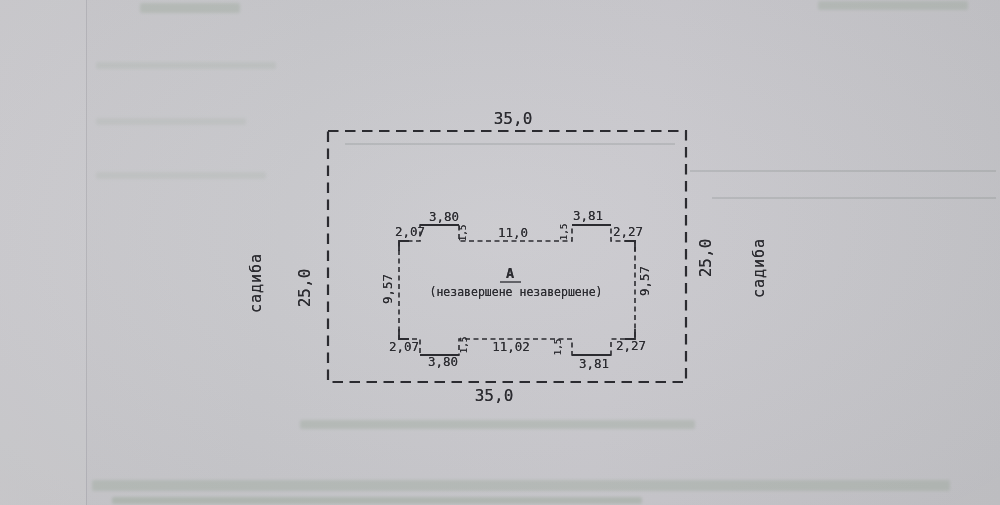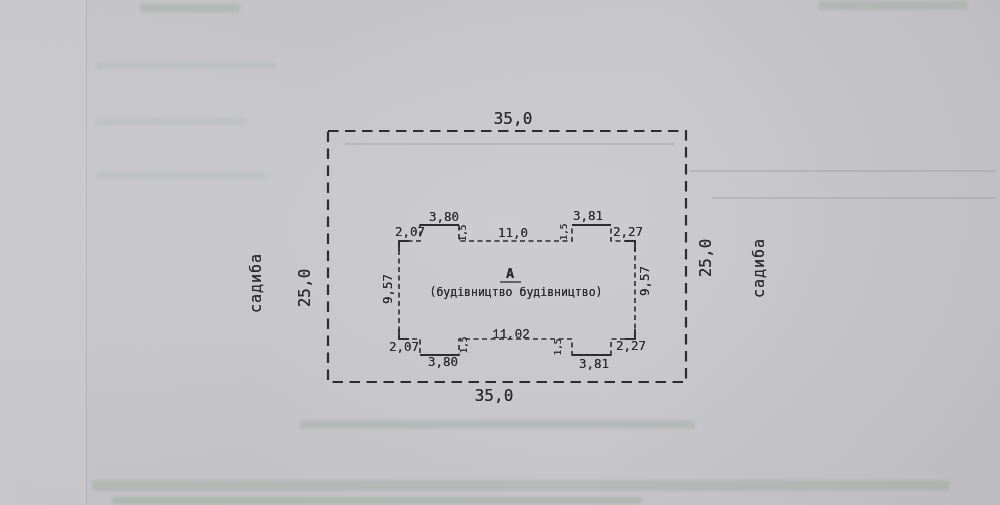--- a/index.html
+++ b/index.html
@@ -111,22 +111,22 @@
   <span class="lbl s10 rot" style="left:564px;top:232px;">1,5</span>
   <span class="lbl s12" style="left:588px;top:216px;">3,81</span>
   <span class="lbl s12" style="left:628px;top:232px;">2,27</span>
 
   <span class="lbl s12 rot" style="left:388px;top:289px;">9,57</span>
   <span class="lbl s12 rot" style="left:645px;top:281px;">9,57</span>
 
   <span class="lbl s12" style="left:404px;top:347px;">2,07</span>
   <span class="lbl s12" style="left:443px;top:362px;">3,80</span>
   <span class="lbl s10 rot" style="left:464px;top:345px;">1,5</span>
-  <span class="lbl s12" style="left:511px;top:335px;font-family:Liberation Mono, monospace;">11,02</span>
+  <span class="lbl s12" style="left:511px;top:347px;">11,02</span>
   <span class="lbl s10 rot" style="left:558px;top:347px;">1,5</span>
   <span class="lbl s12" style="left:594px;top:364px;">3,81</span>
   <span class="lbl s12" style="left:631px;top:346px;">2,27</span>
 
   <span class="lbl s13" style="left:510px;top:274px;">А</span>
-  <span class="lbl s11" style="left:516px;top:293px;">(будівництво будівництво)</span>
+  <span class="lbl s11" style="left:516px;top:293px;">(незавершене незавершене)</span>
 
 
 </div>
 
 </body></html>

